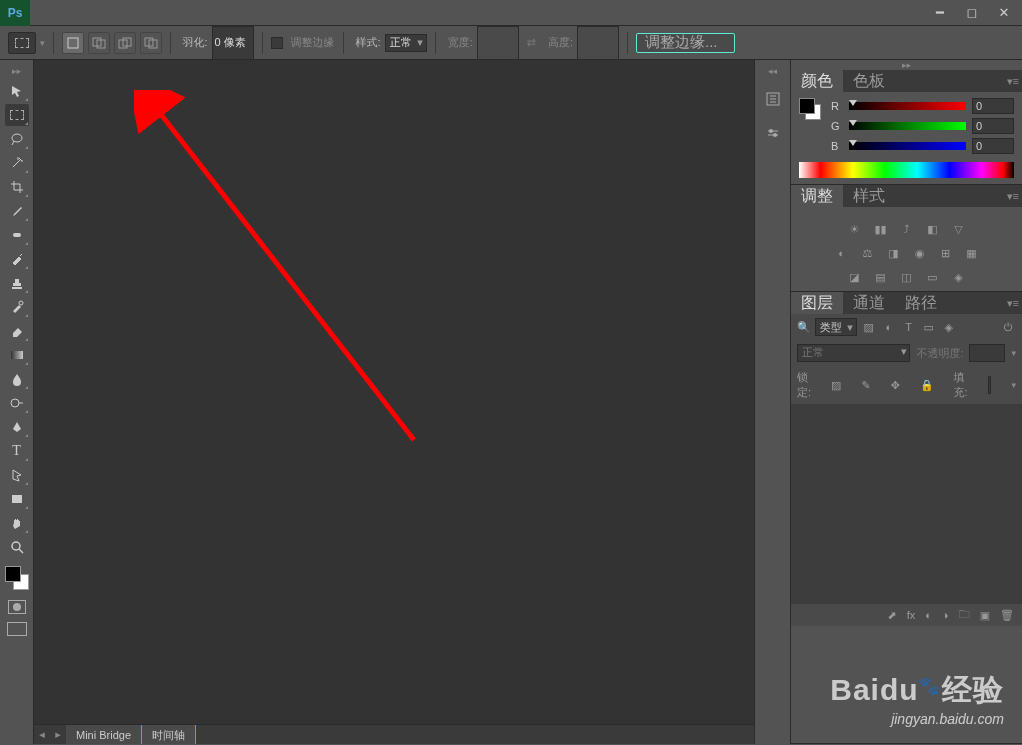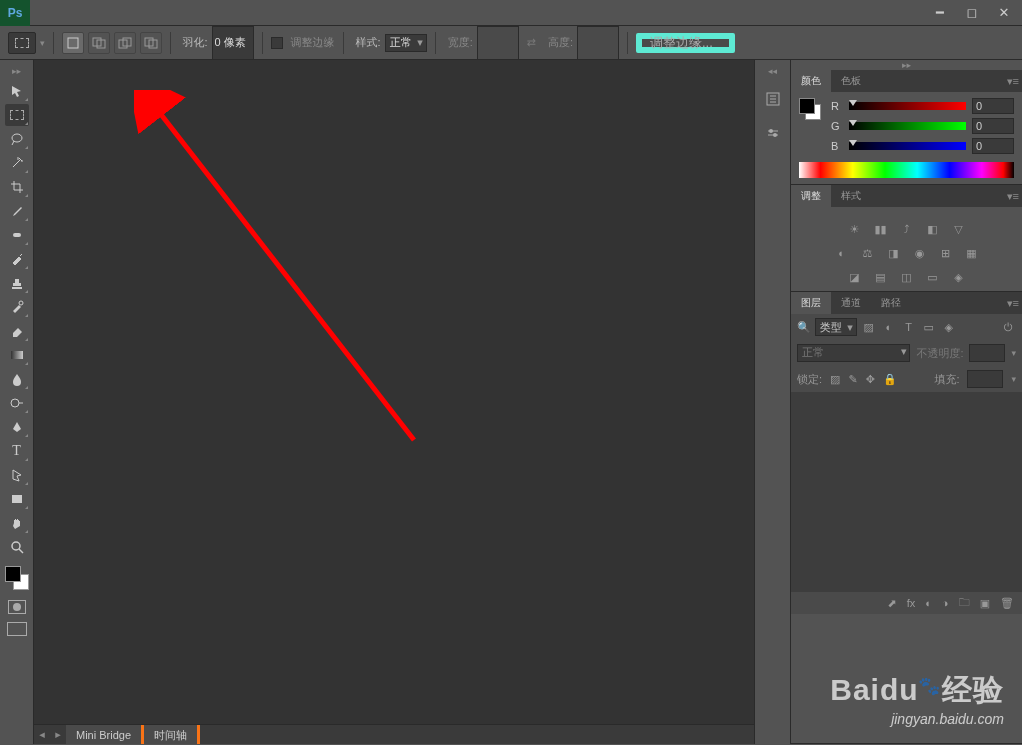--- a/index.html
+++ b/index.html
@@ -15,46 +15,46 @@
 .tool-chip{width:28px;height:22px;background:#3a3a3a;border:1px solid #2a2a2a;display:flex;align-items:center;justify-content:center;border-radius:2px}
 .dotted-rect{width:14px;height:10px;border:1px dashed #aaa}
 .se-btn{width:22px;height:22px;display:flex;align-items:center;justify-content:center;border:1px solid #444;border-radius:2px}
 .se-btn.active{background:#6a6a6a}
 .divider{width:1px;height:22px;background:#3a3a3a;margin:0 4px}
 .opt-label{color:#bbb;font-size:11px;margin-left:4px}
 .opt-input{width:42px;height:18px;background:#3a3a3a;border:1px solid #2a2a2a;color:#ddd;font-size:11px;padding:16px 2px}
 .opt-check{width:12px;height:12px;background:#3a3a3a;border:1px solid #2a2a2a}
 .opt-select{height:18px;background:#3a3a3a;border:1px solid #2a2a2a;color:#ddd;font-size:11px;padding:0 14px 0 4px;position:relative}
 .opt-select::after{content:"▾";position:absolute;right:3px;top:1px;color:#999}
-.opt-edge{height:20px;background:#4a4a4a;border:6px solid #5eead4;color:#aaa;font-size:13px;padding:0 16px 0 8px;border-radius:2px;display:flex;align-items:center}
+.opt-edge{height:20px;background:#4a4a4a;border:1px solid #5eead4;color:#aaa;font-size:15px;padding:0 16px 0 8px;border-radius:2px;display:flex;align-items:center}
 .main{display:flex;height:684px}
 .toolbox{width:34px;background:#535353;border-right:1px solid #2a2a2a;display:flex;flex-direction:column;align-items:center;padding-top:6px}
 .tb-collapse{width:28px;height:10px;display:flex;justify-content:center;color:#888;font-size:9px;margin-bottom:4px}
 .tb-tool{width:24px;height:22px;display:flex;align-items:center;justify-content:center;color:#ccc;margin-bottom:2px;border-radius:2px;position:relative}
 .tb-tool.active{background:#3a3a3a}
 .tb-ind{position:absolute;right:1px;bottom:1px;width:0;height:0;border-right:3px solid #888;border-top:3px solid transparent}
 .tb-swatch{width:24px;height:24px;position:relative;margin-top:6px}
 .tb-swatch .fg{position:absolute;left:0;top:0;width:16px;height:16px;background:#000;border:1px solid #999}
 .tb-swatch .bg{position:absolute;right:0;bottom:0;width:16px;height:16px;background:#fff;border:1px solid #999}
 .tb-mask{width:18px;height:14px;border:1px solid #aaa;display:flex;align-items:center;justify-content:center;margin-top:10px}
 .tb-mask::after{content:"";width:8px;height:8px;border-radius:50%;background:#aaa}
 .tb-screen{width:20px;height:14px;border:1px solid #aaa;margin-top:8px}
 .canvas{flex:1;background:#333;position:relative}
 .arrow{position:absolute;left:100px;top:30px}
 .bottom-tabs{position:absolute;left:0;bottom:0;height:20px;display:flex;background:#3a3a3a;width:100%;border-top:1px solid #2a2a2a}
 .bt-scroll{width:16px;display:flex;align-items:center;justify-content:center;color:#888}
-.bt-tab{padding:0 10px;line-height:20px;font-size:11px;color:#ccc;background:#4a4a4a;border-right:3px solid #f97316}
+.bt-tab{padding:0 10px;line-height:20px;font-size:11px;color:#ccc;background:#4a4a4a;border-right:1px solid #f97316}
 .dock{width:36px;background:#535353;border-left:1px solid #2a2a2a;padding-top:6px;display:flex;flex-direction:column;align-items:center;gap:12px}
 .dock-collapse{color:#888;font-size:9px}
 .dock-icon{width:22px;height:22px;display:flex;align-items:center;justify-content:center;color:#aaa}
 .panels{width:232px;background:#535353;border-left:1px solid #2a2a2a;display:flex;flex-direction:column}
 .p-collapse{height:10px;text-align:center;color:#888;font-size:9px}
 .panel{border-bottom:1px solid #2a2a2a}
 .p-tabs{height:22px;display:flex;background:#3a3a3a}
-.p-tab{padding:0 10px;line-height:22px;font-size:10px;color:#999}
+.p-tab{padding:0 10px;line-height:22px;font-size:16px;color:#999}
 .p-tab.active{background:#535353;color:#ddd}
 .p-menu{margin-left:auto;width:18px;text-align:center;color:#888;line-height:22px}
 .p-body{padding:6px 8px;background:#535353}
 .color-row{display:flex;align-items:center;gap:6px;margin-bottom:4px}
 .color-swatch{width:22px;height:22px;position:relative;margin-right:4px}
 .color-swatch .cf{position:absolute;left:0;top:0;width:16px;height:16px;background:#000;border:1px solid #888}
 .color-swatch .cb{position:absolute;right:0;bottom:0;width:16px;height:16px;background:#fff;border:1px solid #888}
 .slider-lbl{width:12px;color:#ccc}
 .slider-track{flex:1;height:8px;position:relative}
 .slider-track.r{background:linear-gradient(to right,#000,red)}
@@ -67,21 +67,21 @@
 .adj-icons{display:flex;gap:10px;justify-content:center;margin-top:8px;color:#999}
 .adj-icons span{width:16px;height:16px;display:flex;align-items:center;justify-content:center}
 .layer-row1{display:flex;align-items:center;gap:4px;padding:4px 6px;background:#4a4a4a}
 .layer-kind{height:18px;background:#3a3a3a;border:1px solid #2a2a2a;padding:0 14px 0 4px;position:relative;font-size:11px;display:flex;align-items:center}
 .layer-kind::after{content:"▾";position:absolute;right:3px;color:#999}
 .lk-ico{width:16px;height:16px;display:flex;align-items:center;justify-content:center;color:#999}
 .layer-row2{display:flex;align-items:center;gap:6px;padding:4px 6px;background:#4a4a4a}
 .layer-mode{flex:1;height:18px;background:#3a3a3a;border:1px solid #2a2a2a;padding:0 14px 0 4px;position:relative;font-size:11px}
 .layer-mode::after{content:"▾";position:absolute;right:3px;color:#999}
 .lk-dis{color:#777}
-.lock-row{display:flex;align-items:center;gap:8px;padding:4px 6px;background:#4a4a4a;color:#999}
+.lock-row{display:flex;align-items:center;gap:20px;padding:4px 6px;background:#4a4a4a;color:#999}
 .layer-content{height:200px;background:#3d3d3d}
 .layer-foot{height:22px;background:#4a4a4a;display:flex;align-items:center;justify-content:flex-end;gap:10px;padding:0 8px;color:#999;font-size:11px}
 .watermark{position:absolute;right:18px;bottom:18px;color:rgba(255,255,255,.7);text-align:right}
 .wm-big{font-size:30px;font-weight:bold;letter-spacing:1px}
 .wm-big .paw{font-size:18px;position:relative;top:-8px}
 .wm-small{font-size:14px;font-style:italic}
 </style>
 </head>
 <body>
 

